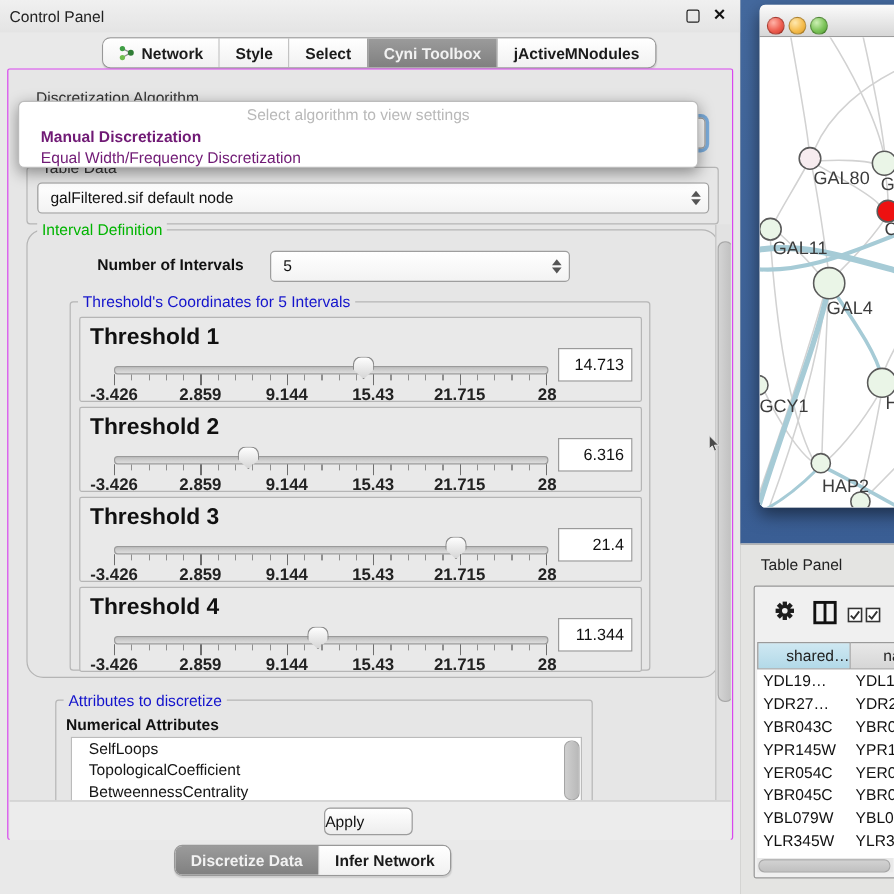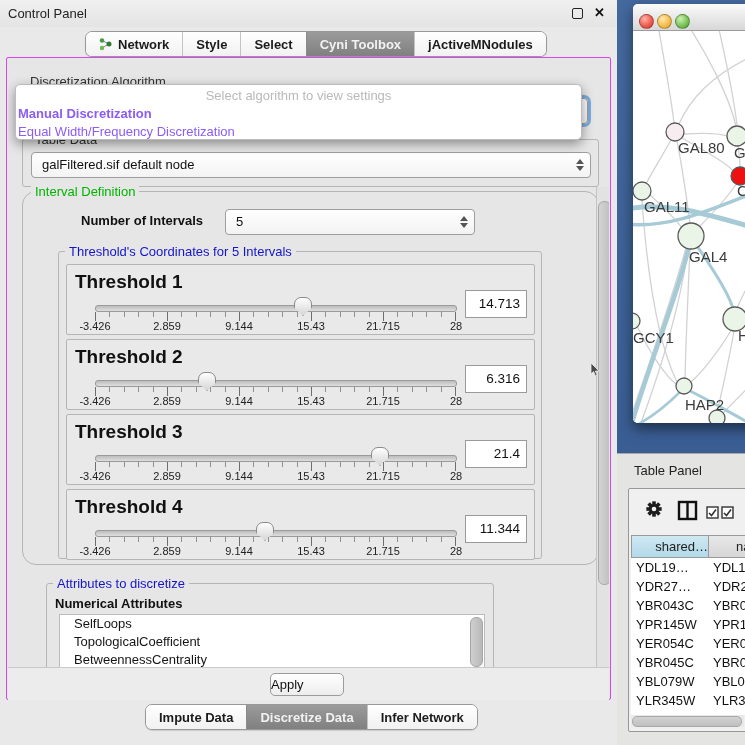--- a/index.html
+++ b/index.html
@@ -34,32 +34,32 @@
   .combo{position:absolute;background:linear-gradient(#ffffff,#f3f3f3);border:1px solid #9e9e9e;border-radius:4px;font-size:13px;color:#111}
   .combo .val{position:absolute;left:10px;top:0;line-height:24px;white-space:nowrap}
   .combo.focused{box-shadow:0 0 0 3px rgba(96,158,216,.8)}
   .spin{position:absolute;right:6px;top:50%;width:9px;height:14px;transform:translateY(-50%)}
   .spin::before{content:"";position:absolute;left:1px;top:1px;border-left:4px solid transparent;border-right:4px solid transparent;border-bottom:5px solid #555}
   .spin::after{content:"";position:absolute;left:1px;bottom:1px;border-left:4px solid transparent;border-right:4px solid transparent;border-top:5px solid #555}
 
   
   .popup{position:absolute;left:7px;top:25px;width:565px;height:54px;background:#fff;border:1px solid #bcbcbc;border-radius:5px;box-shadow:0 4px 12px rgba(0,0,0,.4);z-index:60;font-size:13px}
   .popup-header{height:17px;padding-top:3px;text-align:center;color:#b9b9b9}
-  .popup-item{padding:1px 2px;line-height:16px;color:#8b5cf6;white-space:nowrap}
+  .popup-item{padding:1px 18px;line-height:16px;color:#701a75;white-space:nowrap}
   .popup-item.bold{font-weight:bold}
 
   
   .thresh{position:absolute;left:7px;width:467px;height:69px;border:1px solid #b5b5b5;border-radius:2px;background:#e9e9e9}
   .thresh-label{position:absolute;left:8px;top:6px;font-size:19px;font-weight:bold;color:#111}
   .track{position:absolute;left:28px;top:40px;width:360px;height:5px;border:1px solid #9a9a9a;border-radius:3px;background:linear-gradient(#bdbdbd,#dedede)}
   .thumb{position:absolute;top:32px;width:16px;height:17px;background:linear-gradient(#fefefe,#d6d6d6);border:1px solid #8a8a8a;border-radius:7px 7px 2px 2px;clip-path:polygon(0 0,100% 0,100% 55%,50% 100%,0 55%)}
   .ticks{position:absolute;left:28px;top:47px;width:361px;height:9px}
   .ticks::before{content:"";position:absolute;left:0;top:0;width:100%;height:5px;background-image:repeating-linear-gradient(to right,#8f8f8f 0,#8f8f8f 1px,transparent 1px,transparent 14.4px)}
   .ticks::after{content:"";position:absolute;left:0;top:0;width:100%;height:9px;background-image:repeating-linear-gradient(to right,#6e6e6e 0,#6e6e6e 1px,transparent 1px,transparent 72px)}
-  .tlabel{position:absolute;top:55px;transform:translateX(-50%);font-size:11px;font-weight:normal;color:#222;white-space:nowrap}
+  .tlabel{position:absolute;top:55px;transform:translateX(-50%);font-size:14px;font-weight:bold;color:#222;white-space:nowrap}
   .valbox{position:absolute;left:398px;top:25px;width:54px;height:26px;background:#fff;border:1px solid #9a9a9a;font-size:13.5px;text-align:right;line-height:26px;padding-right:6px;color:#111}
 
   
   .attr-heading{position:absolute;left:8px;top:12px;font-size:13px;font-weight:bold;color:#111}
   .attr-list{position:absolute;left:12px;top:30px;width:424px;height:70px;background:#fff;border:1px solid #bbb;font-size:13px}
   .attr-item{padding:1px 0 1px 14px;line-height:16px;color:#151515}
   .vscroll-thumb{position:absolute;right:1px;top:2px;width:11px;height:48px;background:linear-gradient(to right,#cfcfcf,#b9b9b9);border:1px solid #a5a5a5;border-radius:6px}
 
   
   .outer-scroll{position:absolute;left:588px;top:128px;width:14px;height:480px;background:#e2e2e2;border-left:1px solid #c4c4c4}
@@ -239,23 +239,20 @@
         <div class="th"></div>
       </div>
     </div>
 
     <div class="apply-strip">
       <div class="apply-btn">Apply</div>
     </div>
   </div>
 
   <div class="tabbar" style="left:145px;top:704px">
-    <div class="tab">
-        <span>Impute Data</span>
-      </div>
     <div class="tab active">
         <span>Discretize Data</span>
       </div>
     <div class="tab">
         <span>Infer Network</span>
       </div>
   </div>
 
   <svg class="abs" style="left:590px;top:363px;z-index:90" width="10" height="14" viewBox="0 0 10 14">
     <path d="M1,0 L1,11 L3.6,8.6 L5.4,13 L7.2,12.2 L5.4,8 L9,8 Z" fill="#4a4a4a" stroke="#ececec" stroke-width="0.8"></path>

